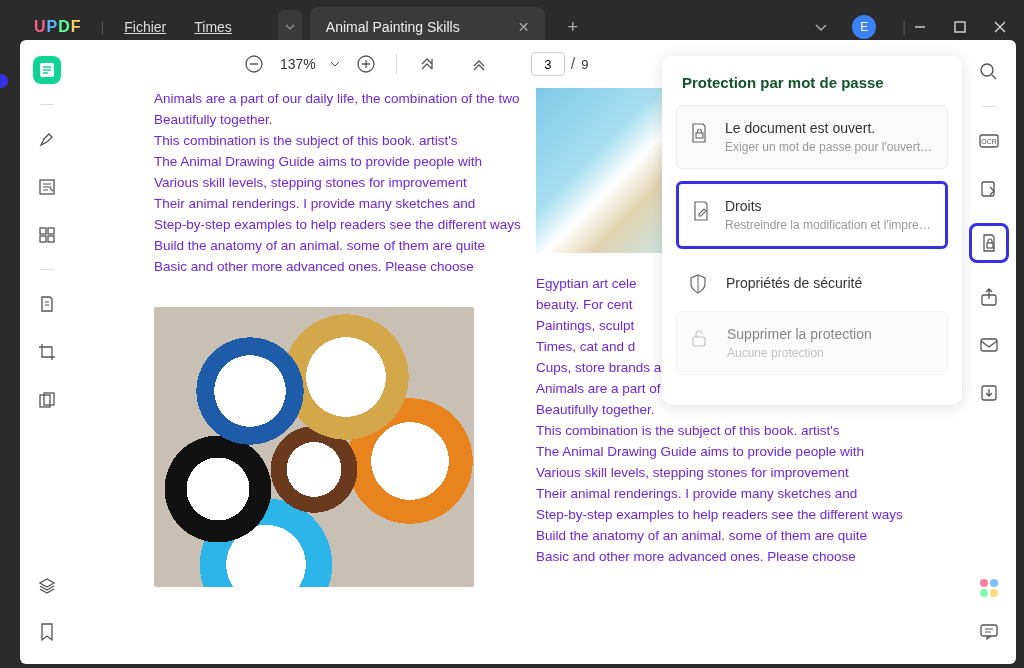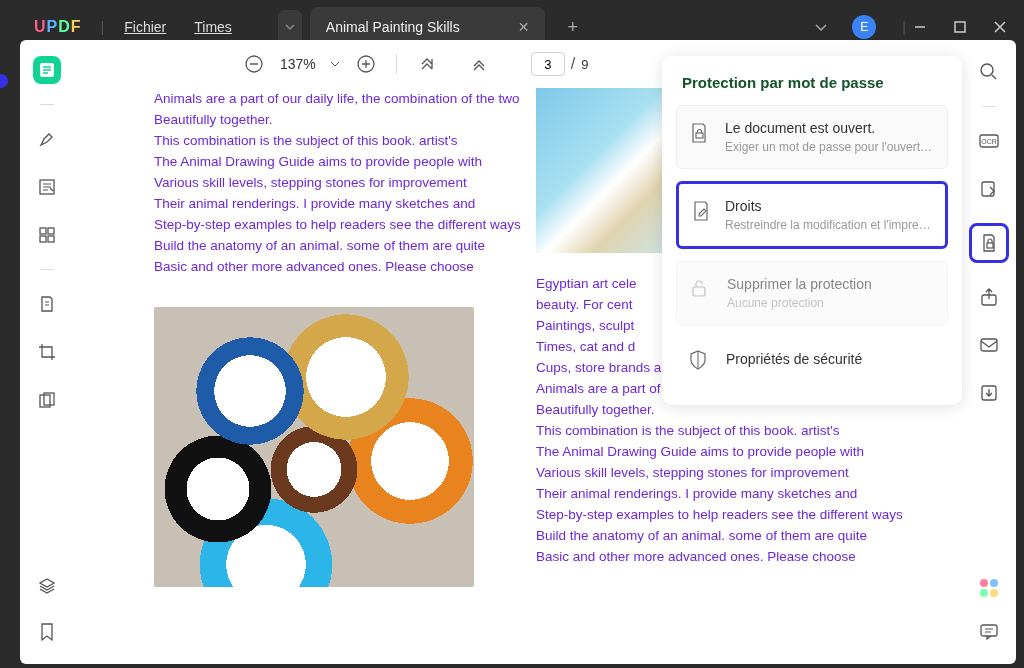--- a/index.html
+++ b/index.html
@@ -352,37 +352,37 @@
           <path d="M4 2 H14 L16 4 V20 H4 Z" stroke="#666" stroke-width="1.2" fill="none"></path>
           <path d="M8 14 L13 9 L15 11 L10 16 L8 16 Z" stroke="#666" stroke-width="1.1" fill="none"></path>
         </svg>
     </div>
     <div class="panel-item-body">
       <div class="panel-item-title">Droits</div>
       <div class="panel-item-sub">Restreindre la modification et l'impression du ...</div>
     </div>
   </div>
 
-  <div class="panel-item disabled">
-    <div class="panel-item-icon">
-      <svg width="20" height="20">
-          <rect x="4" y="9" width="12" height="9" rx="2" stroke="#999" stroke-width="1.2" fill="none"></rect>
-          <path d="M7 9 V6 A3 3 0 0 1 13 6" stroke="#999" stroke-width="1.2" fill="none"></path>
-        </svg>
-    </div>
-    <div class="panel-item-body">
-      <div class="panel-item-title">Supprimer la protection</div>
-      <div class="panel-item-sub">Aucune protection</div>
-    </div>
-  </div>
-
   <div class="panel-item simple">
     <div class="panel-item-icon">
       <svg width="20" height="22">
           <path d="M10 2 L17 5 V11 C17 16 10 20 10 20 C10 20 3 16 3 11 V5 Z" stroke="#666" stroke-width="1.2" fill="none"></path>
           <path d="M10 2 V20" stroke="#666" stroke-width="1"></path>
         </svg>
     </div>
     <div class="panel-item-body">
       <div class="panel-item-title">Propriétés de sécurité</div>
     </div>
   </div>
+
+  <div class="panel-item disabled">
+    <div class="panel-item-icon">
+      <svg width="20" height="20">
+          <rect x="4" y="9" width="12" height="9" rx="2" stroke="#999" stroke-width="1.2" fill="none"></rect>
+          <path d="M7 9 V6 A3 3 0 0 1 13 6" stroke="#999" stroke-width="1.2" fill="none"></path>
+        </svg>
+    </div>
+    <div class="panel-item-body">
+      <div class="panel-item-title">Supprimer la protection</div>
+      <div class="panel-item-sub">Aucune protection</div>
+    </div>
+  </div>
 </div>
 
 </body></html>

